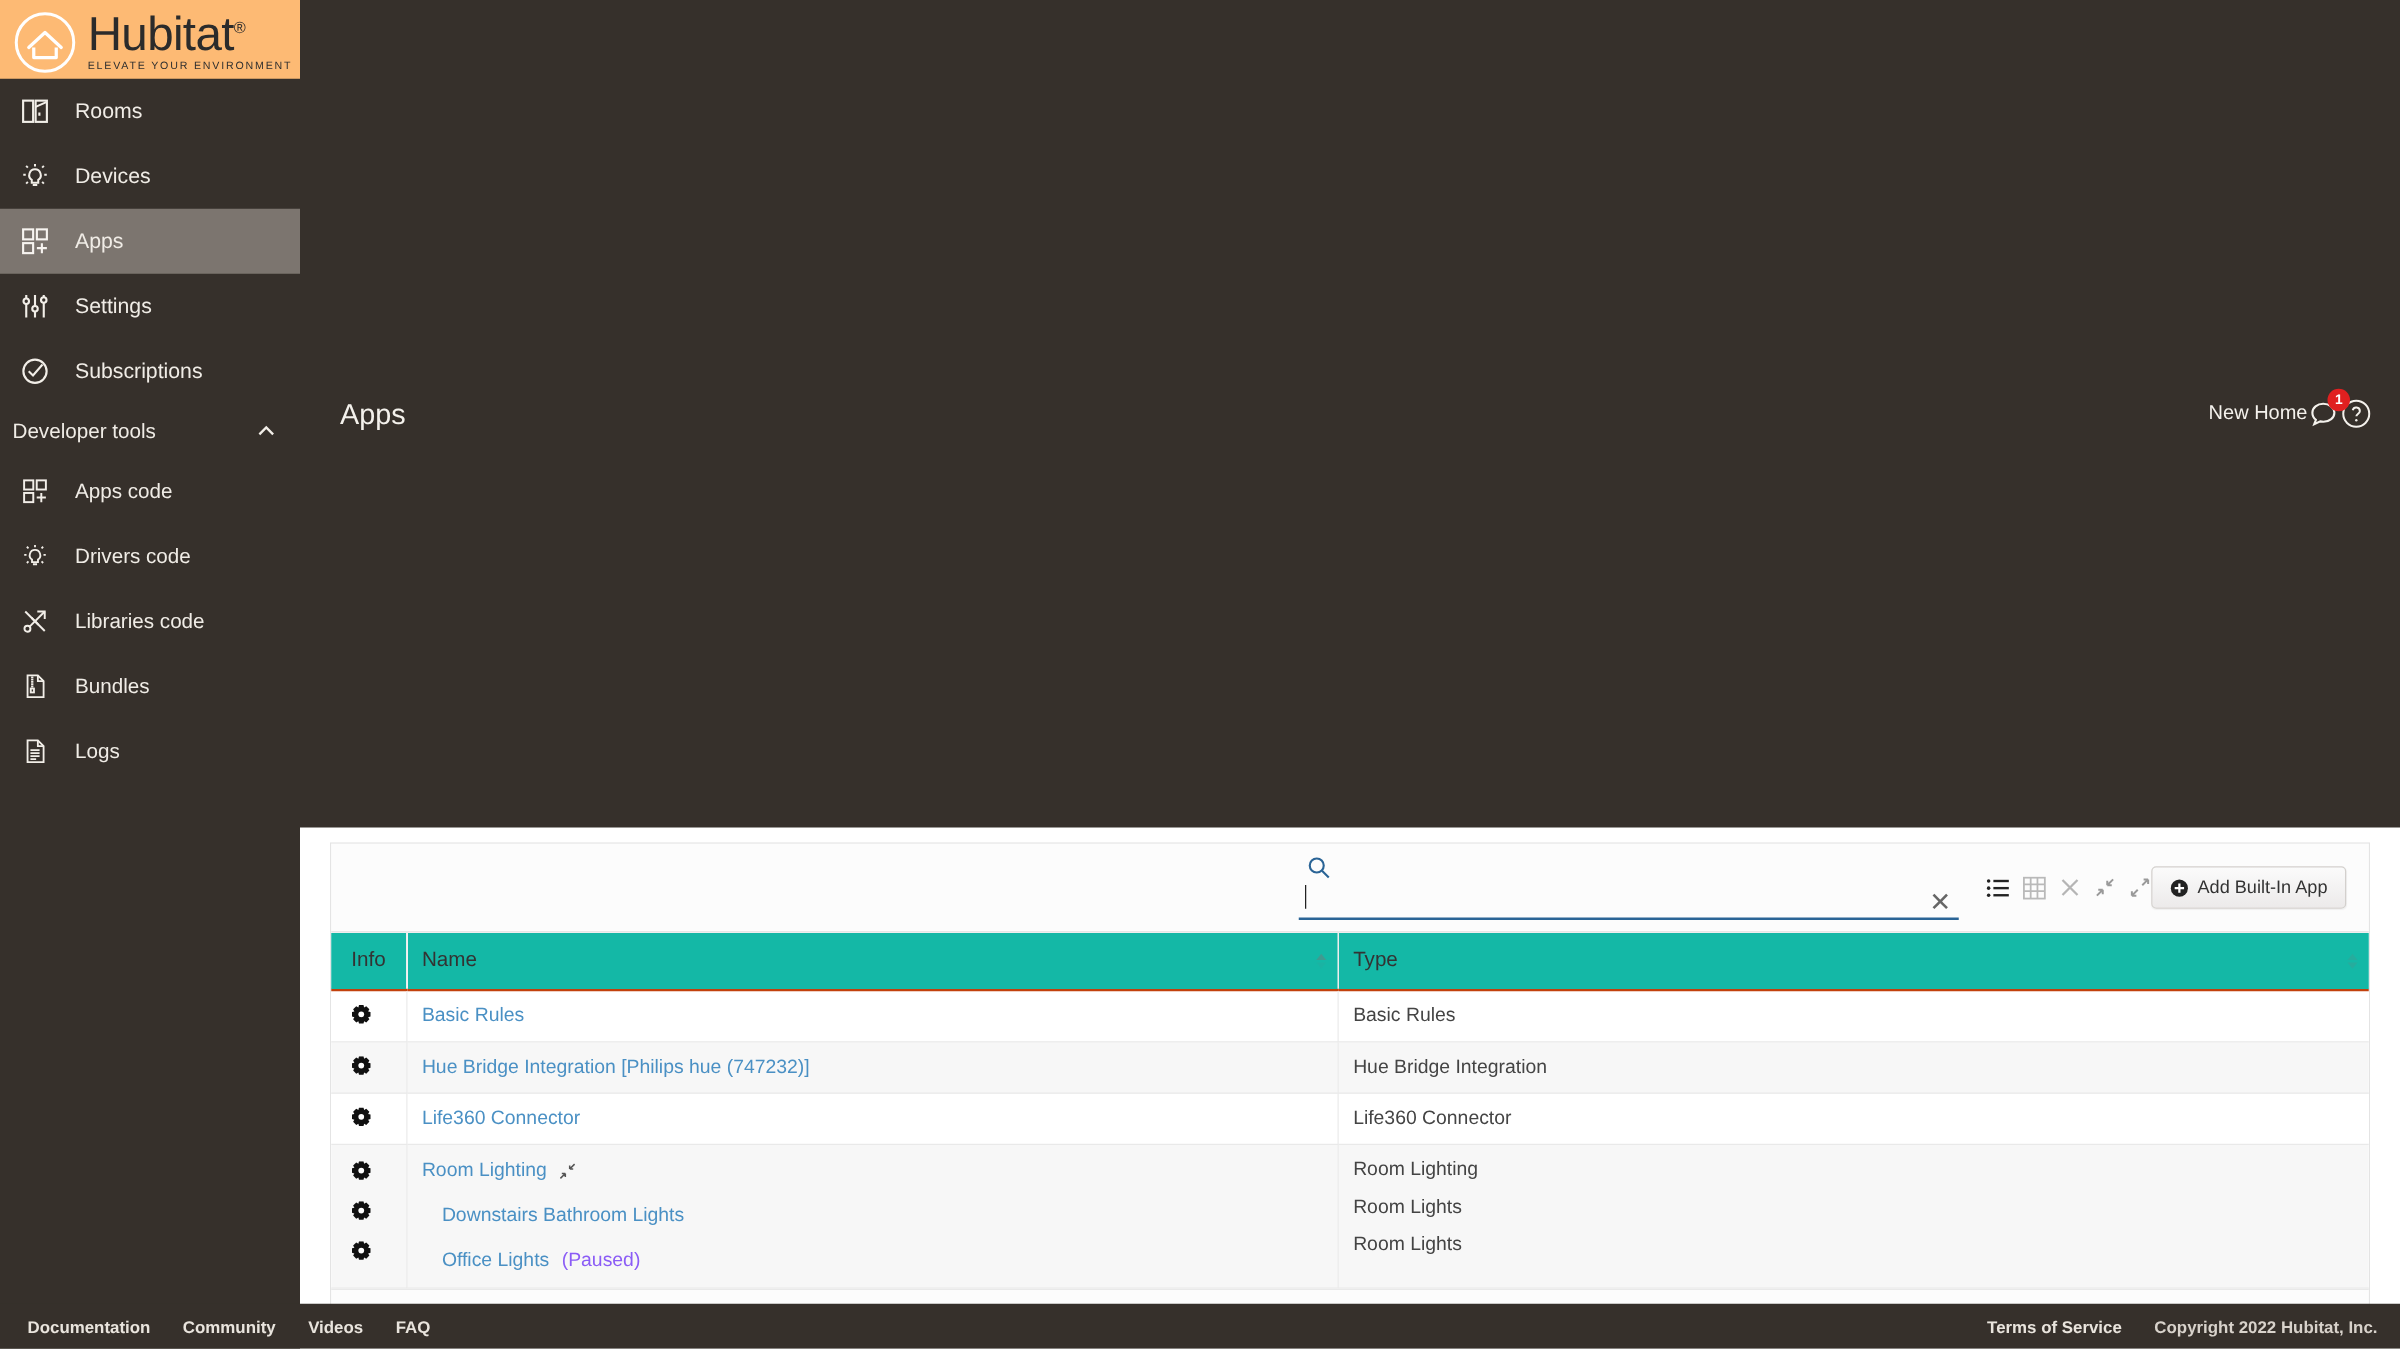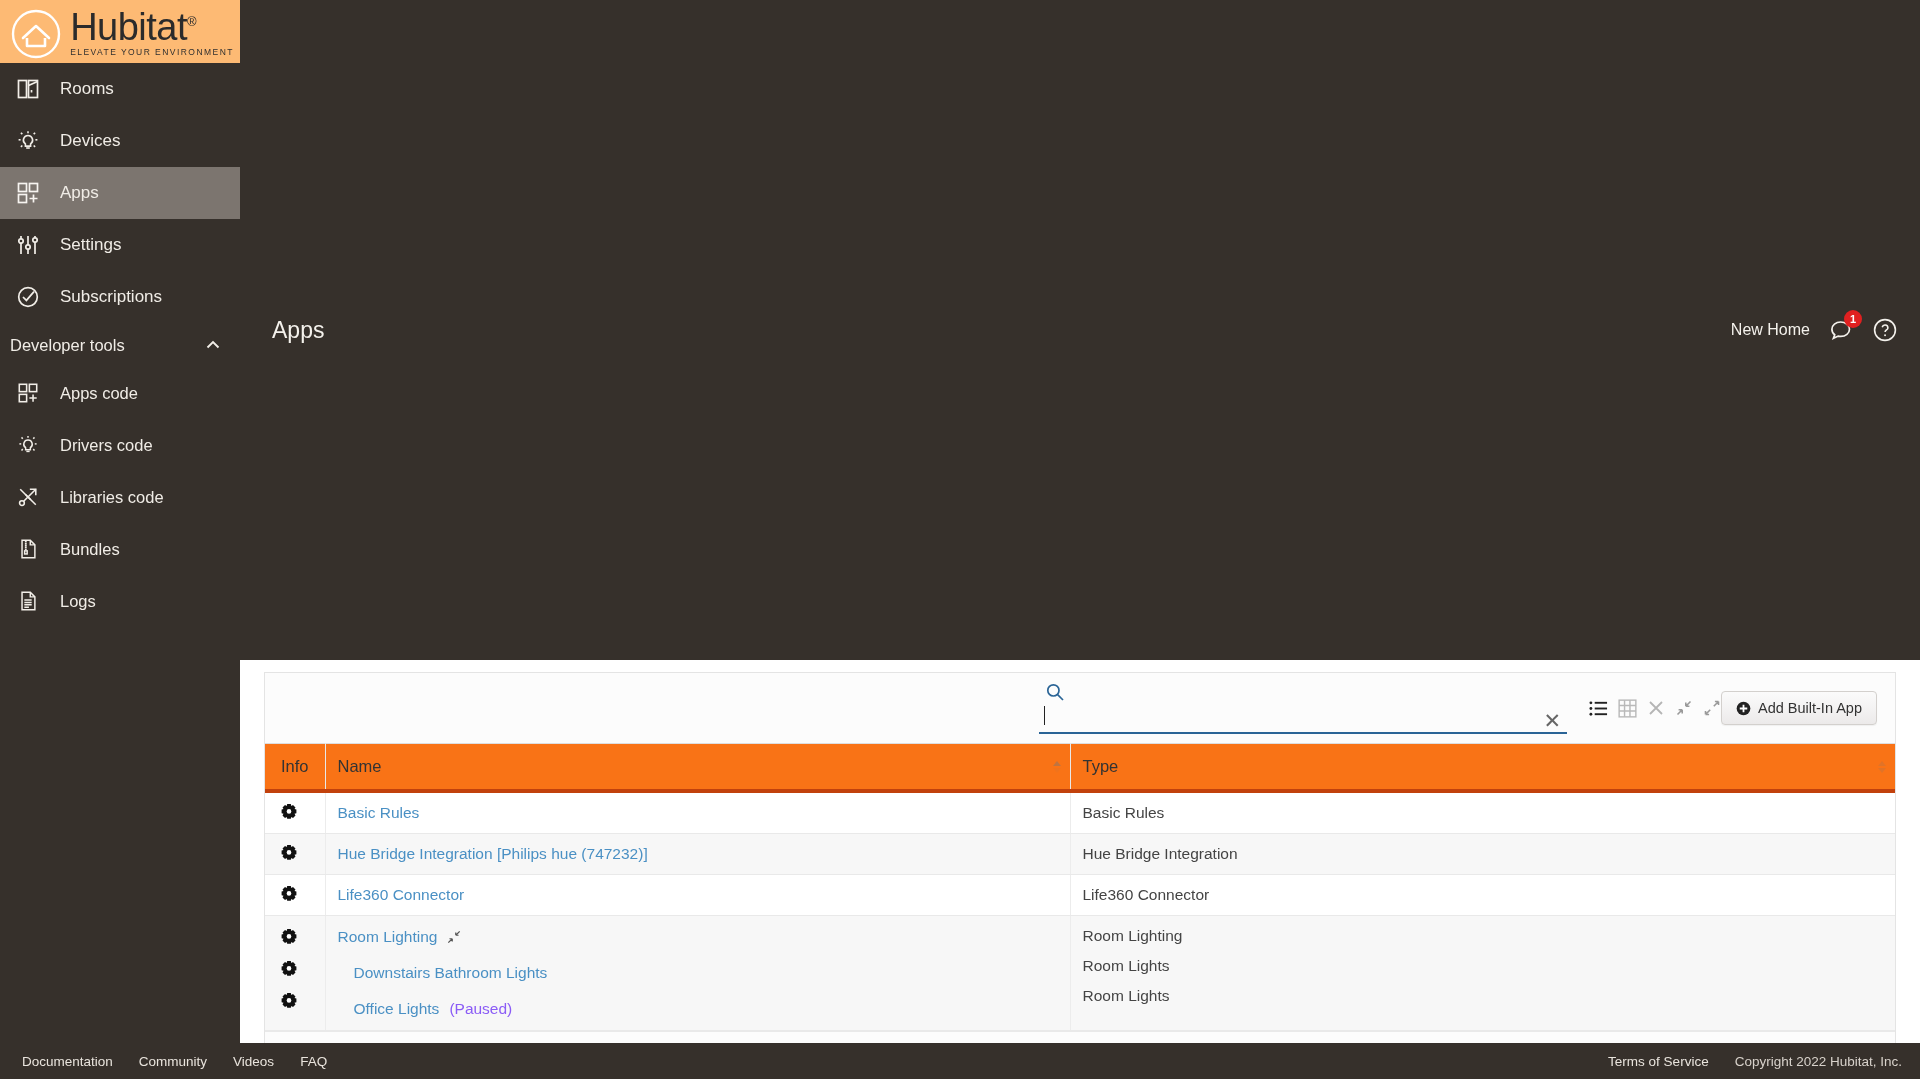--- a/index.html
+++ b/index.html
@@ -57,21 +57,21 @@
   .nav-sub .nav-item { font-size: 16.5px; }
   svg { display: block; }
 
   
   .header {
     height: 63px; background: #36302b; flex: 1 1 auto;
     display: flex; align-items: center; justify-content: space-between;
     padding: 0 22px 0 32px;
   }
   .header-title { color: #f4f1ec; font-size: 23px; }
-  .header-right { display: flex; align-items: center; gap: 18px; }
+  .header-right { display: flex; align-items: center; }
   .header-home { color: #f4f1ec; font-size: 16px; }
   .bell-wrap { position: relative; width: 26px; height: 26px; cursor: pointer; }
   .badge {
     position: absolute; top: -7px; right: -8px;
     background: #e02020; color: #fff; border-radius: 50%;
     width: 18px; height: 18px; font-size: 11px;
     display: flex; align-items: center; justify-content: center;
     font-weight: bold;
   }
 
@@ -120,21 +120,21 @@
     border: 1px solid #d3d0cd; border-radius: 4px;
     height: 34px; padding: 0 14px;
     display: flex; align-items: center; gap: 7px;
     font-size: 14.5px; color: #333; cursor: pointer;
     box-shadow: 0 1px 1px rgba(0,0,0,.05);
   }
 
   
   table { border-collapse: collapse; width: 100%; background: #fff; }
   thead th {
-    background: #f97316; border-top: 1px solid #dedede; border-bottom: 4px solid #c2410c;
+    background: #14b8a6; border-top: 1px solid #dedede; border-bottom: 2px solid #c2410c;
     font-weight: 400; font-size: 16.5px; color: #333;
     text-align: left; padding: 13px 12px; position: relative;
   }
   thead th.c-info { width: 60px; border-right: 1px solid #e8e8e8; padding-left: 16px;}
   thead th.c-name { width: 745px; border-right: 1px solid #e8e8e8;}
   .sort-ind {
     position: absolute; right: 9px; top: 50%; transform: translateY(-50%);
     display: flex; flex-direction: column; gap: 2px; opacity: .45;
   }
   .sort-ind .up { width: 0;height: 0;border-left: 4px solid transparent;border-right: 4px solid transparent;border-bottom: 5px solid #777; }
@@ -162,21 +162,21 @@
   .table-footer {
     padding: 14px 16px; font-size: 15.5px; color: #3a3a3a;
     background: #fcfcfc; border-top: 1px solid #e9e9e9;
   }
 
   
   .footer {
     height: 36px; background: #36302b; color: #e9e4dd;
     display: flex; align-items: center; justify-content: space-between;
     padding: 0 18px 0 14px; font-size: 13.5px;
-    position: absolute; bottom: 0; left: 0; right: 0;
+    position: absolute; bottom: 0; left: 0; right: 0; font-weight: bold;
   }
   .footer .grp { display: flex; gap: 26px; }
   .footer a { color: #e9e4dd; text-decoration: none; cursor: pointer; }
   .footer .muted { color: #d8d2cb; }
   .footer-left-pad { padding-left: 8px; }
 </style>
 </head>
 <body>
 
 <div class="app">

